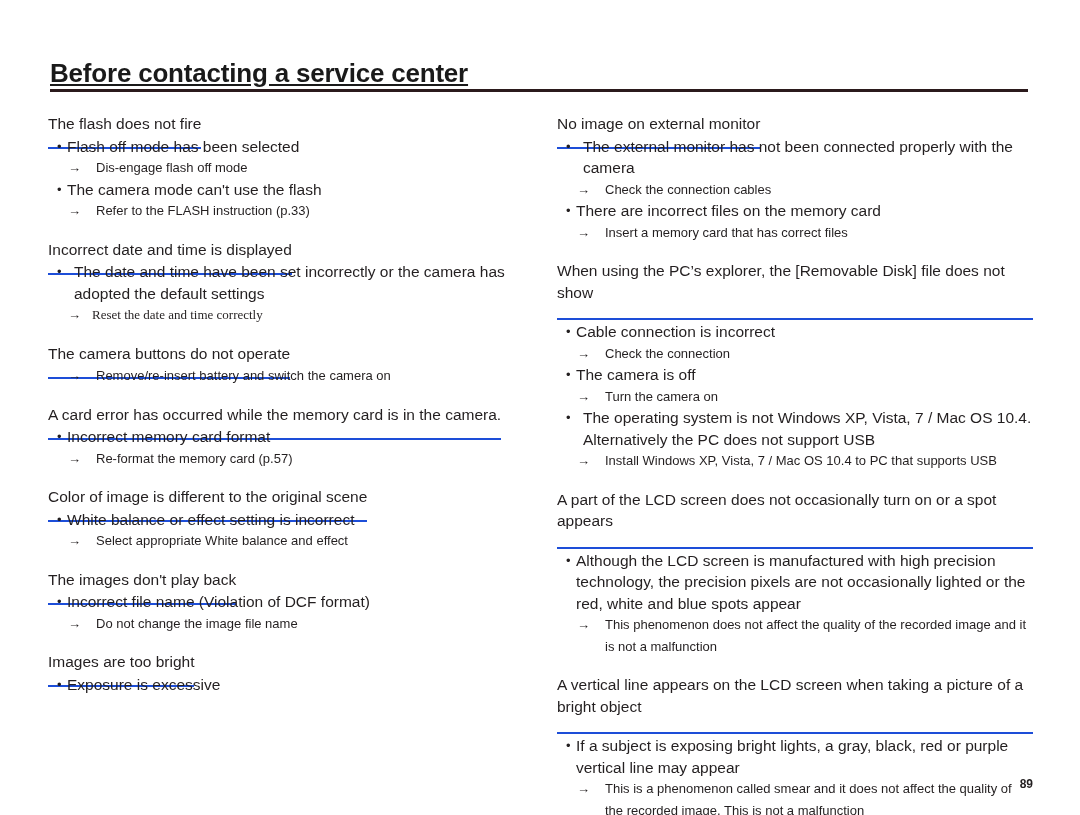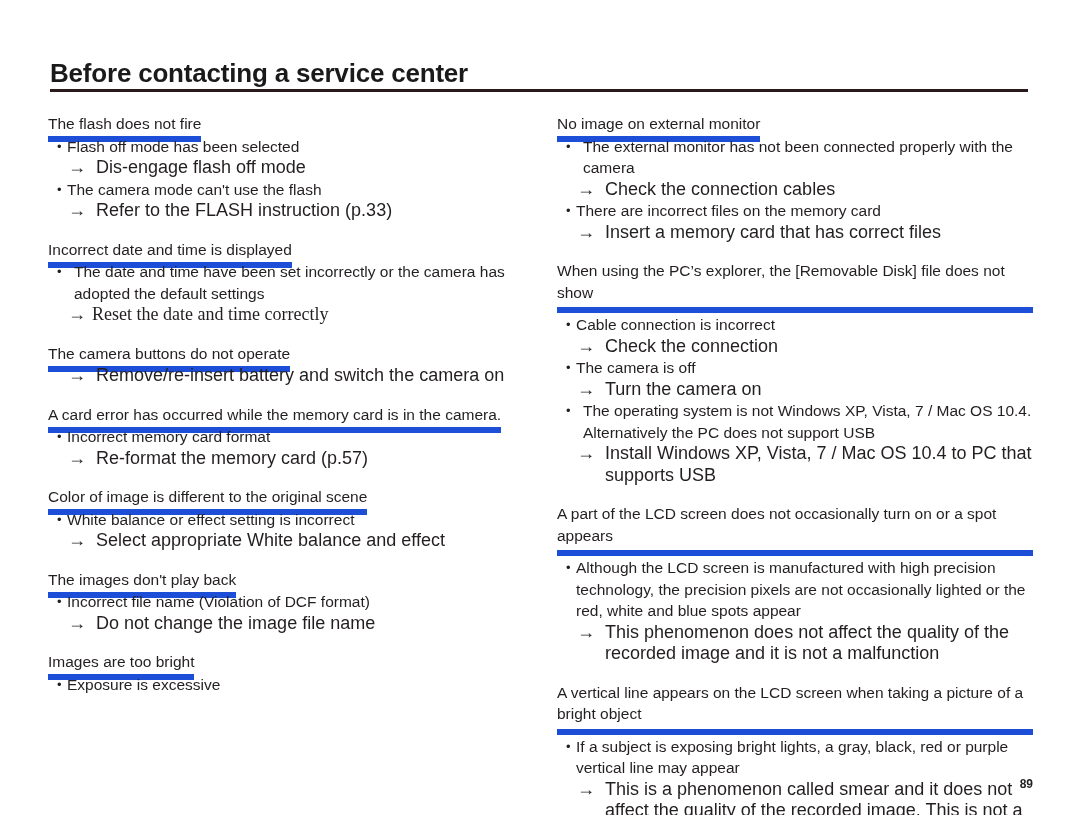--- a/index.html
+++ b/index.html
@@ -23,20 +23,21 @@
     top: 58px;
     width: 978px;
   }
   .page-title {
     font-size: 26px;
     font-weight: bold;
     letter-spacing: -0.2px;
     line-height: 30px;
     color: #1a1a1a;
     white-space: nowrap;
+    text-decoration: underline;
   }
   .title-rule {
     margin-top: 1px;
     height: 3px;
     background: #2b1a1c;
     width: 978px;
   }
 
   
   .col {
@@ -51,22 +52,22 @@
 
   .sec-head {
     font-size: 15.5px;
     line-height: 21.5px;
     color: #231f20;
     display: block;
     margin-bottom: 1px;
   }
   .sec-head .u {
     display: inline;
-    border-bottom: 6px solid #1d4ed8;
-    padding-bottom: 4px;
+    border-bottom: 2px solid #1d4ed8;
+    padding-bottom: 15px;
     box-decoration-break: clone;
     -webkit-box-decoration-break: clone;
   }
   
   .sec-head.wide .u { display: block; }
 
   .bullet {
     font-size: 15.5px;
     line-height: 21.5px;
     color: #231f20;
@@ -78,21 +79,21 @@
   .bullet::before {
     content: "\2022";
     position: absolute;
     left: 9px;
     top: 0;
     font-size: 13px;
   }
   .bullet.spaced::before { left: 9px; }
 
   .arrow {
-    font-size: 18px;
+    font-size: 13px;
     line-height: 21.5px;
     color: #231f20;
     position: relative;
     padding-left: 48px;
     margin: 0;
   }
   .arrow.tight { padding-left: 44px; font-family: Liberation Serif, serif; }
   .arrow::before {
     content: "\2192";
     position: absolute;

